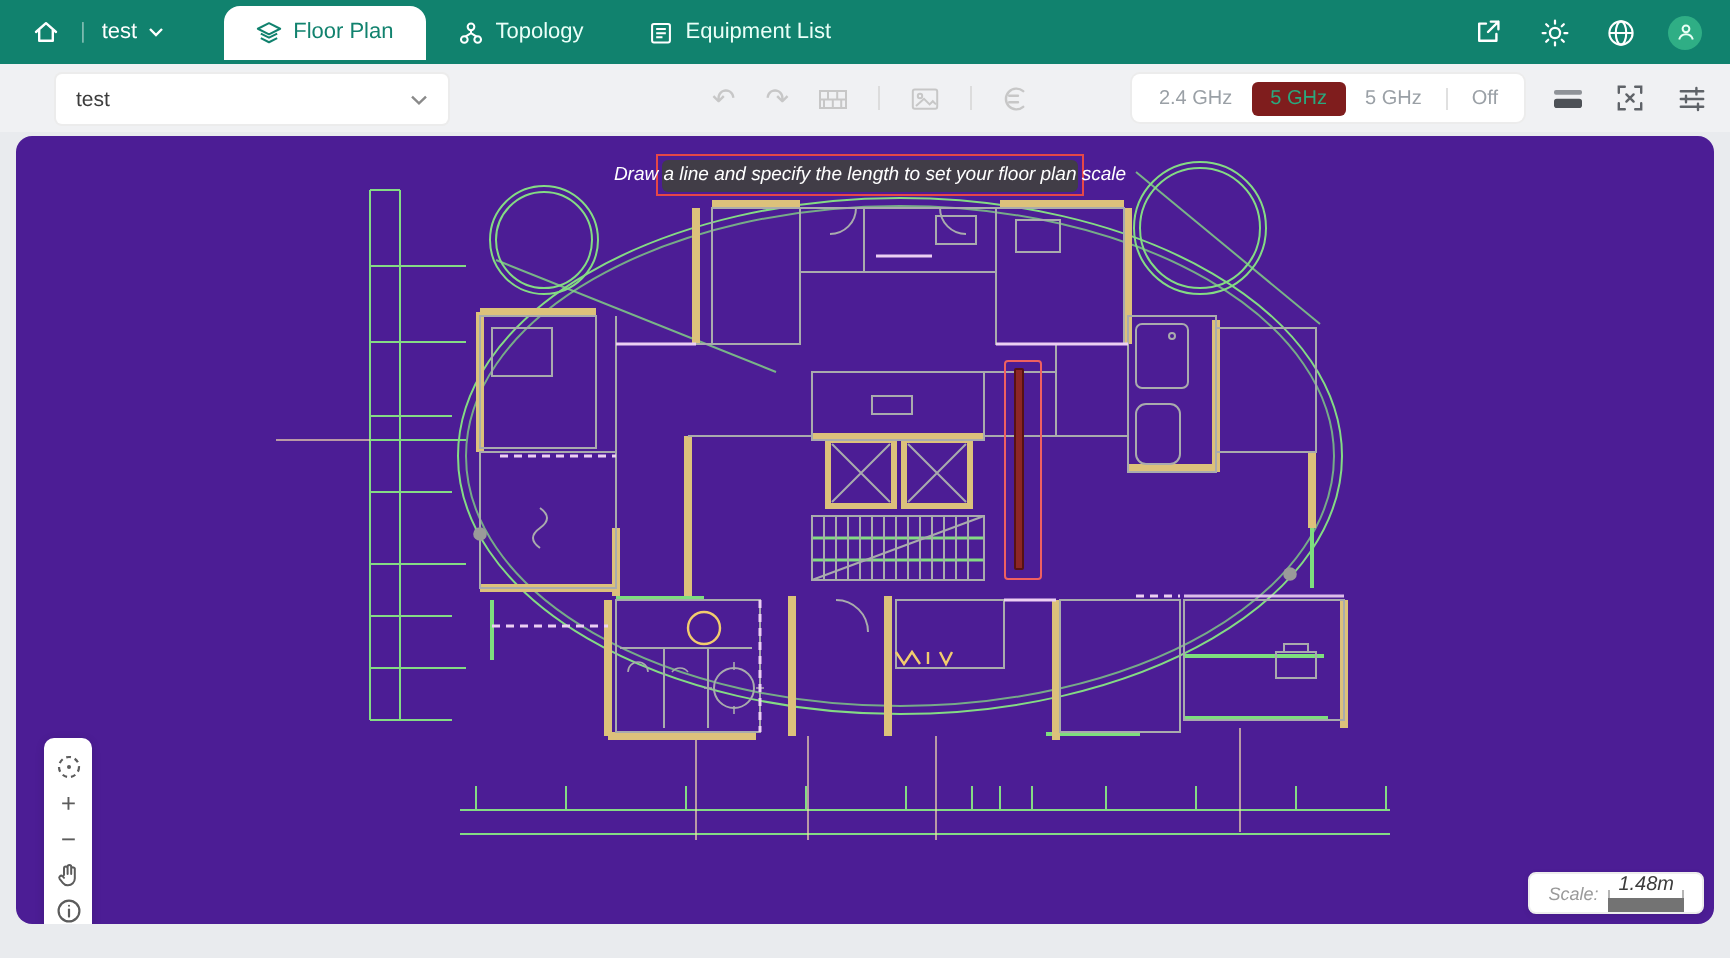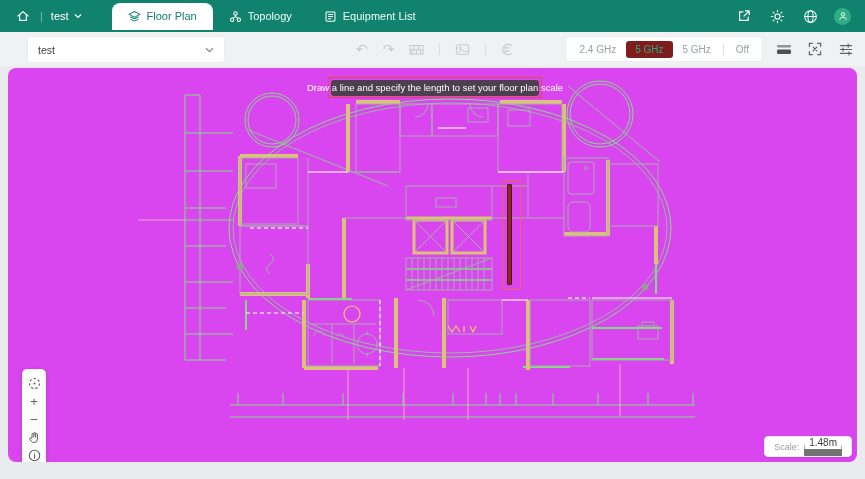--- a/index.html
+++ b/index.html
@@ -32,22 +32,22 @@
   .vdiv { width:1px; height:12px; background:#dcdcdc; }
   .tb-rightgrp { position:absolute; right:10px; top:0; height:34px; display:flex; align-items:center; gap:13px; }
   .bands { background:#fff; border-radius:4px; height:24px; display:flex; align-items:center;
            padding:0 4px; gap:1px; box-shadow:0 0 0 1px #ececec; }
   .band { font-size:10px; color:#9aa0a6; padding:3px 9px; border-radius:3px; cursor:pointer; white-space:nowrap; }
   .band.active { background:#7f1d1d; color:#2aa87e; }
   .band-div { width:1px; height:11px; background:#e0e0e0; margin:0 2px; }
   .act-icon { display:flex; align-items:center; justify-content:center; width:18px; height:18px; cursor:pointer; }
 
   
-  .canvas { position:absolute; left:8px; right:8px; top:68px; bottom:17px; background:#d946ef;
-            border-radius:8px; overflow:hidden; }
+  .canvas { position:absolute; left:8px; right:8px; top:68px; bottom:17px; background:#4c1d95;
+            border-radius:8px; overflow:hidden;font-style:italic; }
   .plan-svg { position:absolute; left:0; top:0; }
 
   .tooltip-hl { position:absolute; left:320px; top:9px; width:214px; height:21px;
                 border:1.5px solid #e64747; }
   .tooltip { position:absolute; left:323px; top:11.5px; width:208px; height:16px;
              background:rgba(64,64,64,.92); border-radius:3px; color:#fff;
              font-size:9.5px; display:flex; align-items:center; justify-content:center; white-space:nowrap; }
 
   .sel-box { position:absolute; left:494px; top:112px; width:19px; height:110px;
              border:1.2px solid #ef6060; border-radius:2px; }

